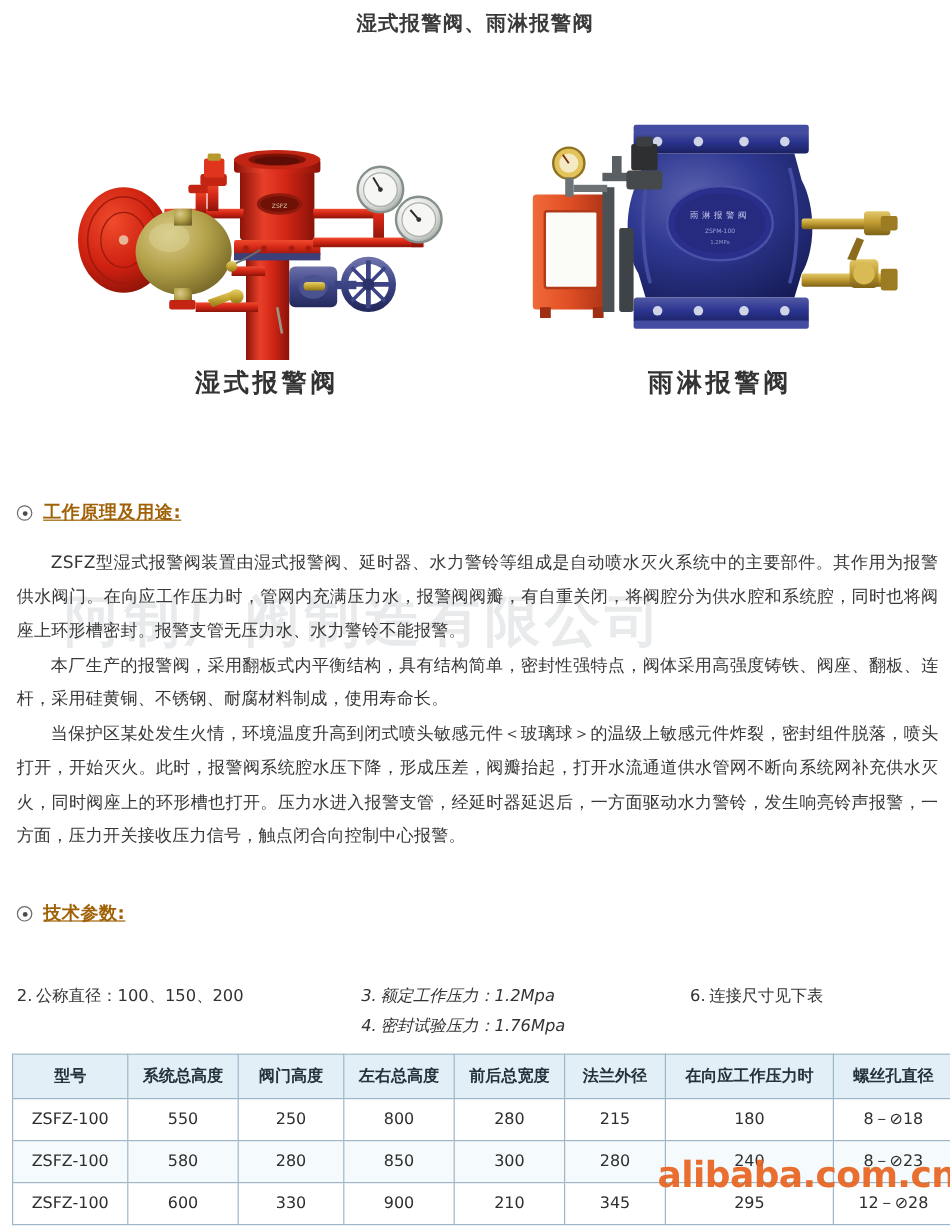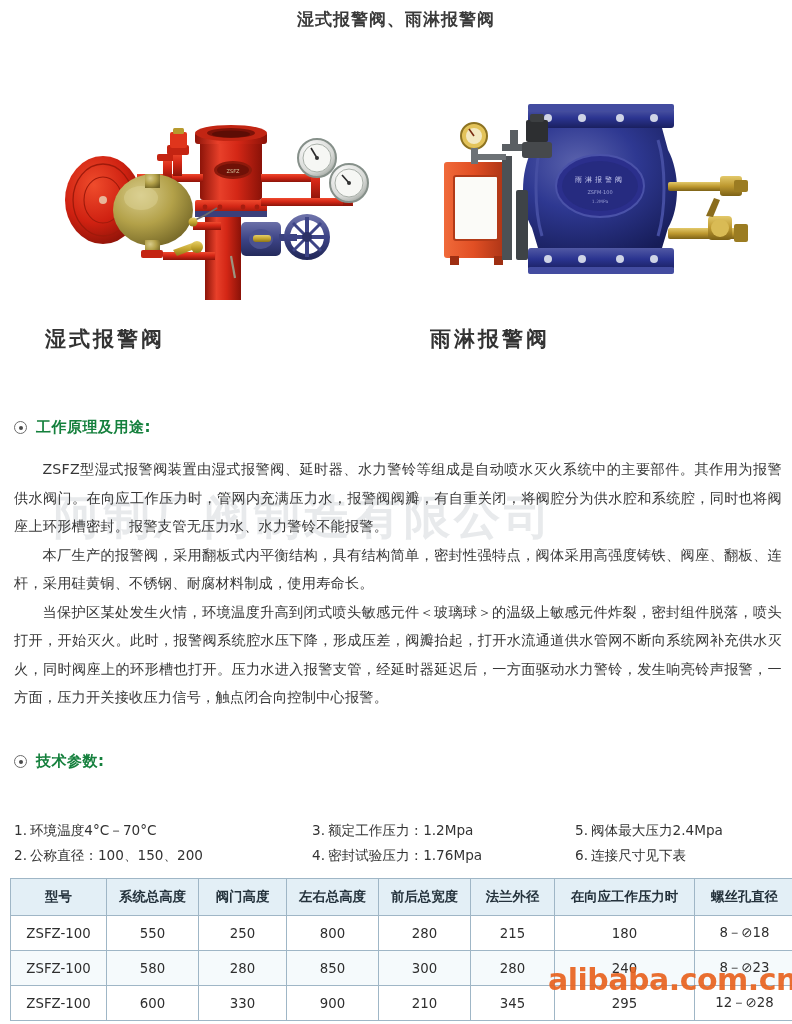--- a/index.html
+++ b/index.html
@@ -42,38 +42,39 @@
     top: 0;
     height: 230px;
   }
   .photo-cell.left  { left: 45px;  width: 355px; }
   .photo-cell.right { left: 430px; width: 340px; }
 
   .caption {
     position: absolute;
     top: 235px;
     width: 100%;
+    text-align: center;
     font-size: 21px;
     font-weight: 700;
     letter-spacing: 3px;
     color: #333;
-    margin-top: 20px;
   }
 
   
   .section-head {
     position: absolute;
     left: 14px;
     font-size: 15px;
     font-weight: 700;
-    color: #15803d;
+    color: #a16207;
     display: flex;
     align-items: center;
     gap: 9px;
     letter-spacing: .5px;
+    text-decoration: underline;
   }
   .bullet-dot {
     width: 11px;
     height: 11px;
     border-radius: 50%;
     border: 1.4px solid #6c6c6c;
     position: relative;
     flex: 0 0 auto;
   }
   .bullet-dot::after {
@@ -128,21 +129,21 @@
     left: 14px;
     top: 818px;
     width: 768px;
     height: 52px;
   }
   .spec-col {
     position: absolute;
     top: 0;
   }
   .spec-col.c1 { left: 0px; }
-  .spec-col.c2 { left: 298px; }
+  .spec-col.c2 { left: 287px; font-style: italic; }
   .spec-col.c3 { left: 561px; }
   .spec-item {
     font-size: 13.6px;
     line-height: 25px;
     color: #333;
     white-space: nowrap;
   }
   .spec-num { margin-right: 3px; }
 
   
@@ -429,38 +430,32 @@
 </div>
 
 <div class="section-head" id="head-specs">
   <span class="bullet-dot"></span>
   <span>技术参数:</span>
 </div>
 
 <div class="spec-list">
   <div class="spec-col c1">
     <div class="spec-item">
-      <span class="spec-num">1.</span><span>环境温度4°C－70°C</span>
-    </div>
-    <div class="spec-item">
       <span class="spec-num">2.</span><span>公称直径：100、150、200</span>
     </div>
   </div>
   <div class="spec-col c2">
     <div class="spec-item">
       <span class="spec-num">3.</span><span>额定工作压力：1.2Mpa</span>
     </div>
     <div class="spec-item">
       <span class="spec-num">4.</span><span>密封试验压力：1.76Mpa</span>
     </div>
   </div>
   <div class="spec-col c3">
-    <div class="spec-item">
-      <span class="spec-num">5.</span><span>阀体最大压力2.4Mpa</span>
-    </div>
     <div class="spec-item">
       <span class="spec-num">6.</span><span>连接尺寸见下表</span>
     </div>
   </div>
 </div>
 
 <table class="spec-table">
   <colgroup>
     <col class="col-model">
       <col class="col-w1">

